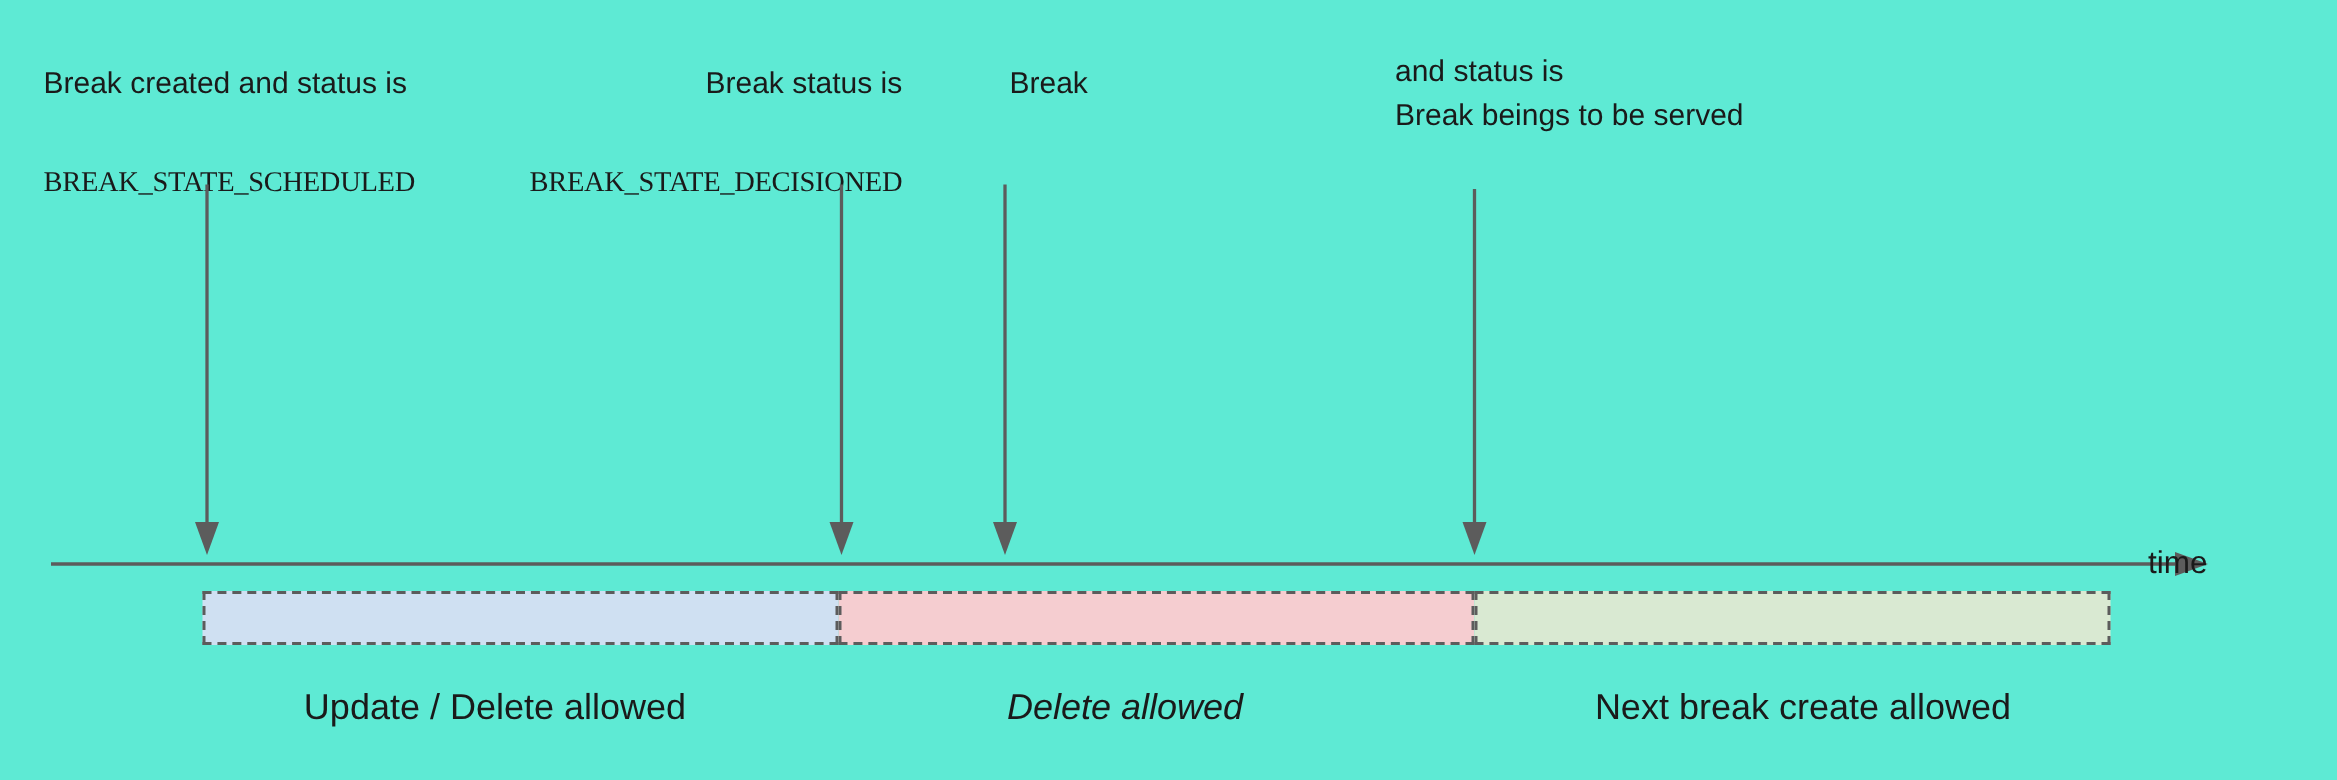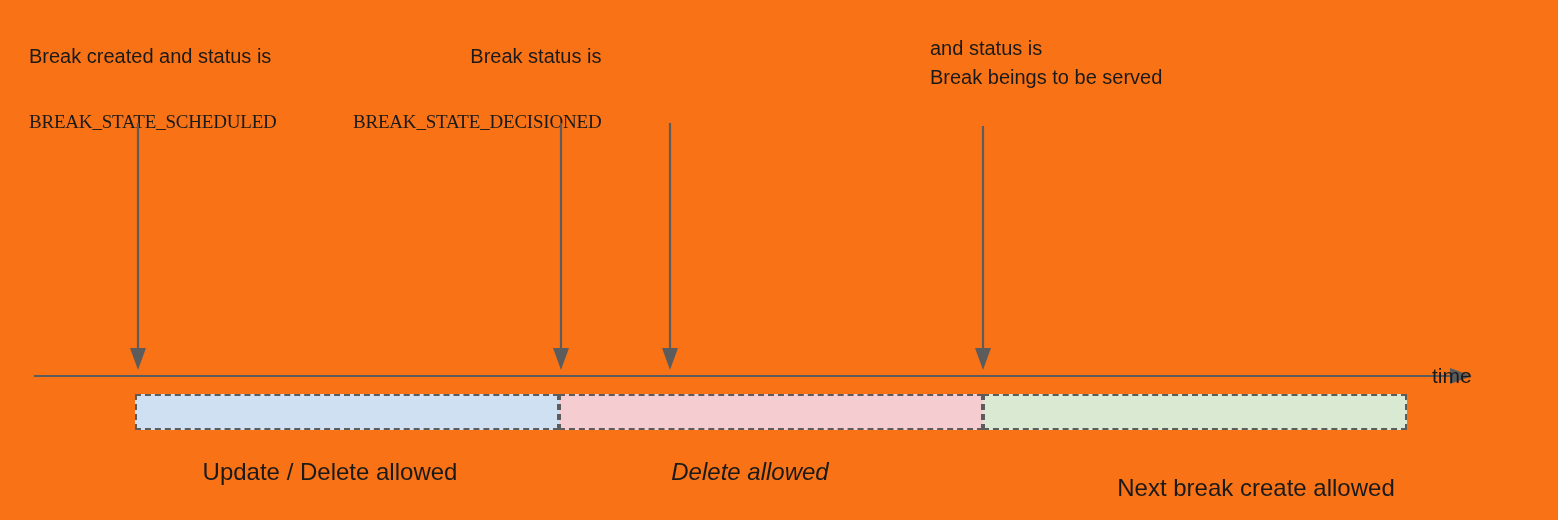--- a/index.html
+++ b/index.html
@@ -8,21 +8,21 @@
     background: #ffffff;
   }
   body {
     font-family: "Liberation Sans", sans-serif;
     color: #111111;
   }
   #diagram {
     position: relative;
     width: 1558px;
     height: 520px;
-    background: #f97316;
+    background: #5eead4;
     overflow: hidden;
   }
 
   
   .annotation {
     position: absolute;
     font-size: 20px;
     line-height: 29px;
     color: #1a1a1a;
     white-space: nowrap;
@@ -89,20 +89,21 @@
     <span class="plain">Break created and status is</span>
     <span class="code">BREAK_STATE_SCHEDULED</span>
   </div>
 
   <div class="annotation" style="left:353px; top:42px;text-align:right;">
     <span class="plain">Break status is</span>
     <span class="code">BREAK_STATE_DECISIONED</span>
   </div>
 
   <div class="annotation" style="left:673px; top:42px;">
+    <span class="plain">Break</span>
   </div>
 
   <div class="annotation" style="left:930px; top:34px;">
     <span class="plain">and status is</span>
     <span class="plain">Break beings to be served</span>
   </div>
 
   <svg class="marker-arrow" style="left:127px; top:120px;" width="22" height="255" viewBox="0 0 22 255">
     <line x1="11" y1="3" x2="11" y2="233" stroke="#5c5c5c" stroke-width="2.2"></line>
     <polygon points="11,250 3,228 19,228" fill="#5c5c5c"></polygon>
@@ -128,15 +129,15 @@
     <polygon points="1472,26 1450,18 1450,34" fill="#5c5c5c"></polygon>
   </svg>
   <div id="time-axis-label">time</div>
 
   <div class="phase-bar" style="left:135px; width:424px; background:#cfe0f2;"></div>
   <div class="phase-bar" style="left:559px; width:424px; background:#f5cdd0;"></div>
   <div class="phase-bar" style="left:983px; width:424px; background:#d9e9d2;"></div>
 
   <div class="phase-caption" style="left:130px; width:400px;">Update / Delete allowed</div>
   <div class="phase-caption" style="left:550px; width:400px;font-style:italic;">Delete allowed</div>
-  <div class="phase-caption" style="left:1056px; width:400px;margin-top:16px;">Next break create allowed</div>
+  <div class="phase-caption" style="left:1002px; width:400px;">Next break create allowed</div>
 
 </div>
 
 </body></html>

